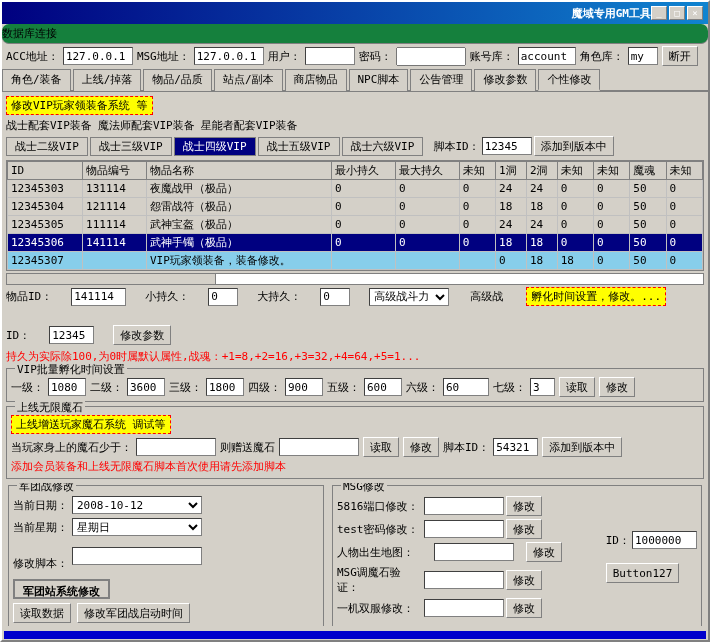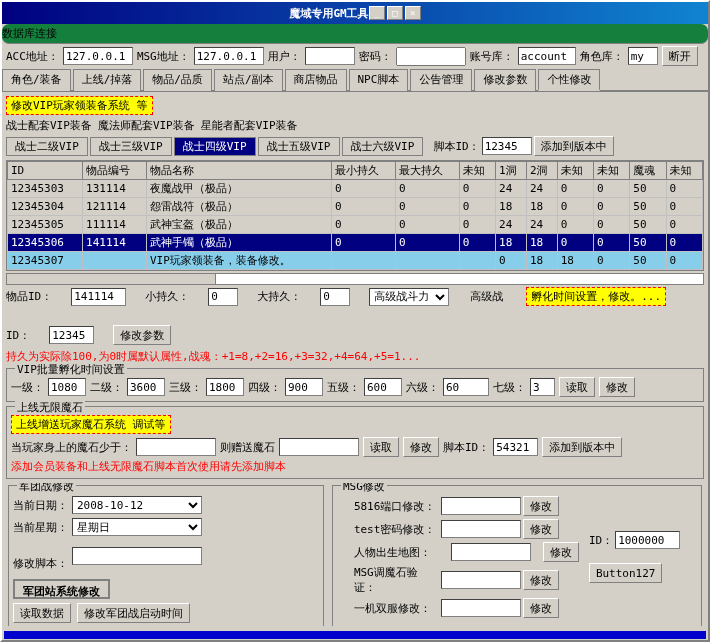--- a/index.html
+++ b/index.html
@@ -20,21 +20,21 @@
       border-bottom-color: #808080;
       display: flex;
       flex-direction: column;
     }
     .title-bar {
       background: linear-gradient(to right, #000080, #1084d0);
       color: white;
       padding: 3px 5px;
       display: flex;
       align-items: center;
-      justify-content: center;
+      justify-content: flex-end;
       height: 22px;
       flex-shrink: 0;
     }
     .title-bar-text { font-size: 11px; font-weight: bold; }
     .title-bar-buttons { display: flex; gap: 2px; }
     .title-btn {
       width: 16px; height: 14px;
       background: #d4d0c8;
       border: 1px solid #808080;
       border-top-color: #fff;
@@ -475,21 +475,21 @@
               <button class="btn">读取数据</button>
               <button class="btn">修改军团战启动时间</button>
             </div>
           </div>
         </div>
       </div>
 
       <div class="right-panel">
         <div class="group-box" style="height:100%;">
           <span class="group-box-title">MSG修改</span>
-          <div style="display:flex; flex-direction:column; gap:3px; padding-top:6px;align-items:center;">
+          <div style="display:flex; flex-direction:column; gap:3px; padding-top:6px;">
             <div style="display:flex; align-items:center; gap:2px;">
               <div style="display:flex; flex-direction:column; gap:3px; flex:1;">
                 <div style="display:flex; align-items:center; gap:2px;">
                   <label style="width:85px;">5816端口修改：</label>
                   <input type="text" value="" style="width: 80px;">
                   <button class="btn">修改</button>
                 </div>
                 <div style="display:flex; align-items:center; gap:2px;">
                   <label style="width:85px;">test密码修改：</label>
                   <input type="text" value="" style="width: 80px;">

